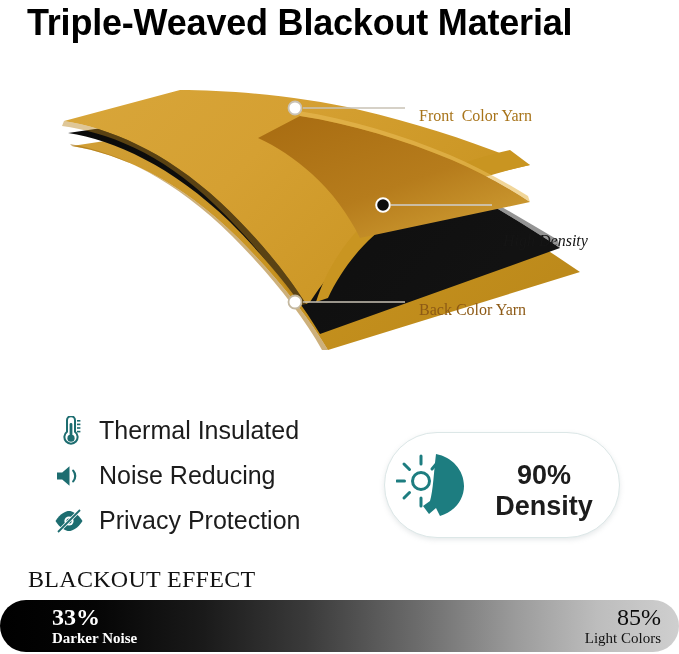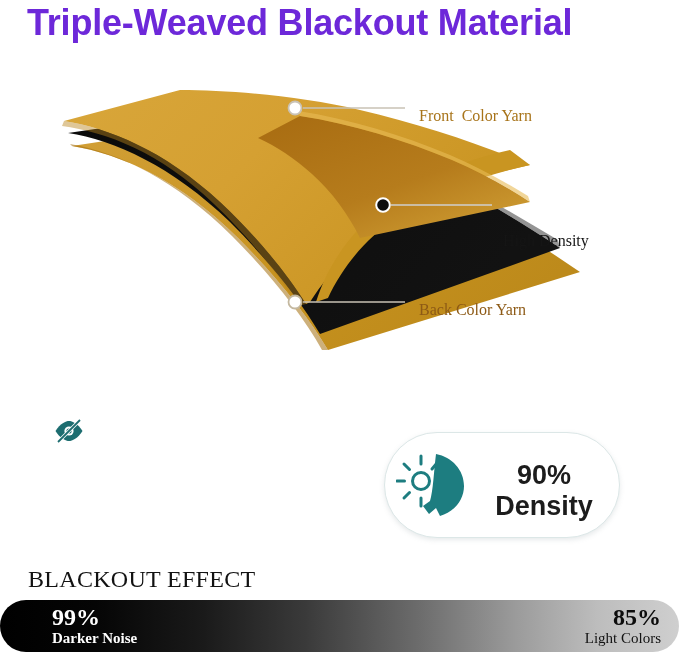--- a/index.html
+++ b/index.html
@@ -19,21 +19,21 @@
   
   #page-title {
     position: absolute;
     left: 27px;
     top: 2px;
     width: 640px;
     font-family: "Liberation Sans", sans-serif;
     font-size: 36px;
     font-weight: bold;
     letter-spacing: -0.2px;
-    color: #6d28d9;
+    color: #000000;
     white-space: nowrap;
   }
 
   
   #fabric-diagram {
     position: absolute;
     left: 60px;
     top: 88px;
     width: 560px;
     height: 265px;
@@ -51,20 +51,21 @@
   }
   #label-front {
     left: 419px;
     top: 103px;
     color: #a8741a;
   }
   #label-middle {
     left: 503px;
     top: 178px;
     color: #151515;
+    font-style: italic;
   }
   #label-back {
     left: 419px;
     top: 297px;
     color: #8d5a16;
   }
 
   
   #features {
     position: absolute;
@@ -174,21 +175,21 @@
     font-size: 24px;
     line-height: 25px;
   }
   .bar-sub {
     font-family: "Liberation Serif", serif;
     font-weight: bold;
     font-size: 15px;
     line-height: 17px;
   }
   #bar-left .bar-pct, #bar-left .bar-sub { color: #ffffff; }
-  #bar-right .bar-pct { color: #0c0c0c; font-weight: bold; }
+  #bar-right .bar-pct { color: #0c0c0c; font-weight: normal; }
   #bar-right .bar-sub { color: #121212; font-weight: normal; }
 </style>
 </head>
 <body>
 
 <div id="page-title">Triple-Weaved Blackout Material</div>
 
 <div id="fabric-diagram">
   <svg width="560" height="265" viewBox="0 0 560 265" xmlns="http://www.w3.org/2000/svg">
     <defs>
@@ -277,33 +278,57 @@
 <div class="leader-label" id="label-front">Front  Color Yarn</div>
 
 <div class="leader-label" id="label-middle">
   <div>High Density</div>
 </div>
 
 <div class="leader-label" id="label-back">Back Color Yarn</div>
 
 <div id="features">
 
-
+  <div class="feature-row">
+    <span class="feature-icon">
+      <svg width="26" height="30" viewBox="0 0 26 30" xmlns="http://www.w3.org/2000/svg">
+        <path d="M11 4.2 a4 4 0 0 1 8 0 v11.6 a6.6 6.6 0 1 1 -8 0 Z" fill="none" stroke="#1d6d70" stroke-width="2"></path>
+        <rect x="13.6" y="7" width="2.8" height="12.5" rx="1.4" fill="#1d6d70"></rect>
+        <circle cx="15" cy="22.2" r="3.6" fill="#1d6d70"></circle>
+        <rect x="21" y="4" width="3.4" height="1.6" fill="#1d6d70"></rect>
+        <rect x="21" y="7.6" width="3.4" height="1.6" fill="#1d6d70"></rect>
+        <rect x="21" y="11.2" width="3.4" height="1.6" fill="#1d6d70"></rect>
+        <rect x="21" y="14.8" width="3.4" height="1.6" fill="#1d6d70"></rect>
+      </svg>
+    </span>
+    <span class="feature-label">Thermal Insulated</span>
+  </div>
+
+  <div class="feature-row">
+    <span class="feature-icon">
+      <svg width="30" height="26" viewBox="0 0 30 26" xmlns="http://www.w3.org/2000/svg">
+        <path d="M3 9.5 h5.2 L15.5 3.2 v19.6 L8.2 16.5 H3 Z" fill="#1d6d70"></path>
+        <path d="M19.2 7.6 a8.2 8.2 0 0 1 0 10.8" fill="none" stroke="#1d6d70" stroke-width="2.2" stroke-linecap="round"></path>
+      </svg>
+    </span>
+    <span class="feature-label">Noise Reducing</span>
+  </div>
 
   <div class="feature-row">
     <span class="feature-icon">
       <svg width="32" height="26" viewBox="0 0 32 26" xmlns="http://www.w3.org/2000/svg">
         <path d="M2.5 13 C 7 5.5, 13 3, 16 3 C 19 3, 25 5.5, 29.5 13
                  C 25 20.5, 19 23, 16 23 C 13 23, 7 20.5, 2.5 13 Z" fill="#1d6d70"></path>
         <circle cx="16" cy="13" r="4.6" fill="#ffffff"></circle>
         <circle cx="16" cy="13" r="2.6" fill="#1d6d70"></circle>
         <line x1="5" y1="24" x2="27" y2="2" stroke="#ffffff" stroke-width="3.4"></line>
         <line x1="5" y1="24" x2="27" y2="2" stroke="#1d6d70" stroke-width="1.8"></line>
       </svg>
     </span>
+    <span class="feature-label">Privacy Protection</span>
   </div>
 
 </div>
 
 <div id="blackout-badge">
   <span id="badge-icon">
     <svg width="80" height="74" viewBox="0 0 80 74" xmlns="http://www.w3.org/2000/svg">
 
       <circle cx="25" cy="33" r="8.5" fill="none" stroke="#1d7d80" stroke-width="3"></circle>
 
@@ -324,20 +349,20 @@
   <span id="badge-text">
     <span class="pct">90%</span>
     <span class="word">Density</span>
   </span>
 </div>
 
 <div id="blackout-effect-heading">BLACKOUT EFFECT</div>
 
 <div id="blackout-bar">
   <div class="bar-end" id="bar-left">
-    <span class="bar-pct">99%</span>
+    <span class="bar-pct">33%</span>
     <span class="bar-sub">Darker Noise</span>
   </div>
   <div class="bar-end" id="bar-right">
     <span class="bar-pct">85%</span>
     <span class="bar-sub">Light Colors</span>
   </div>
 </div>
 
 </body></html>

